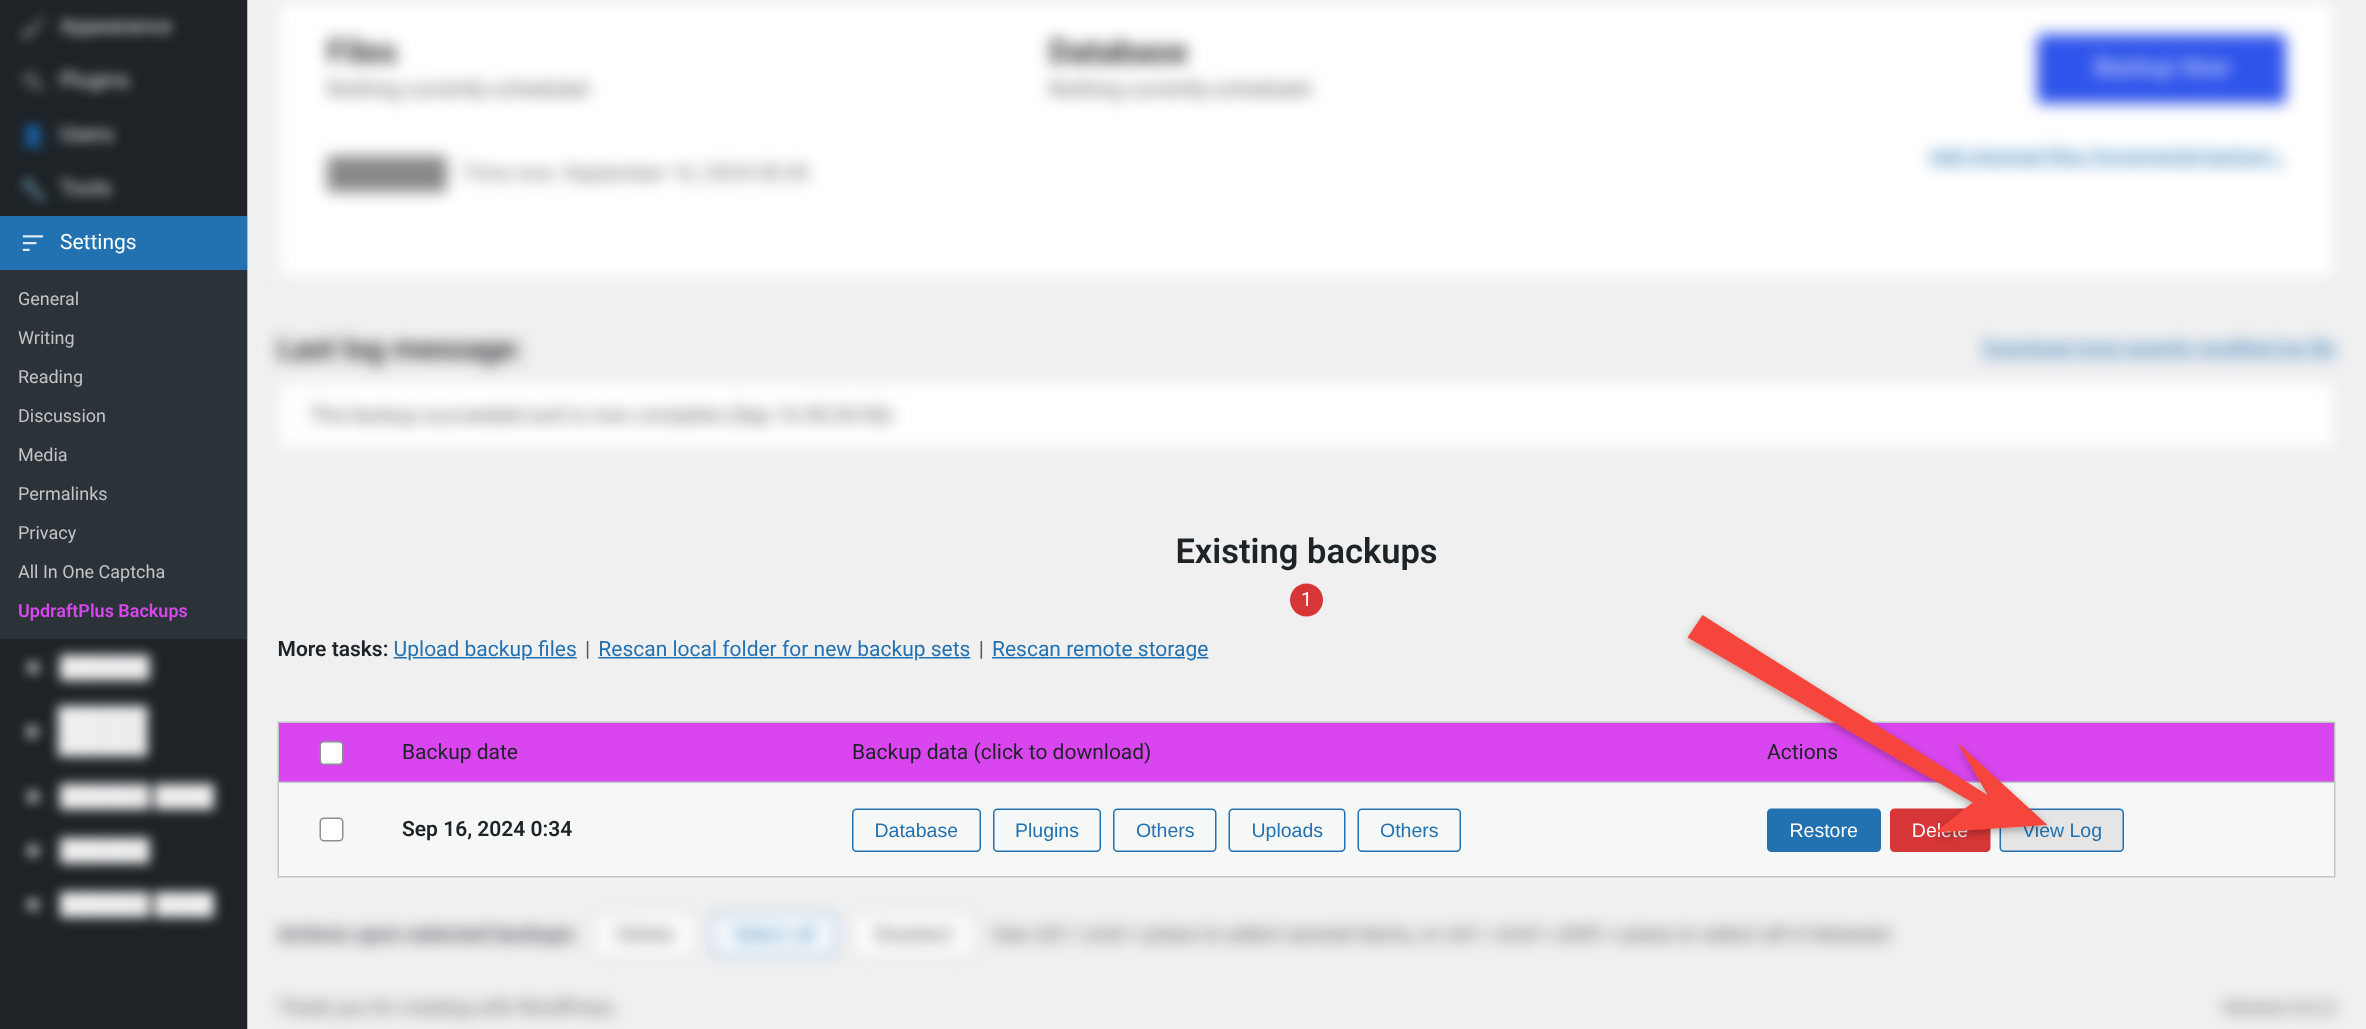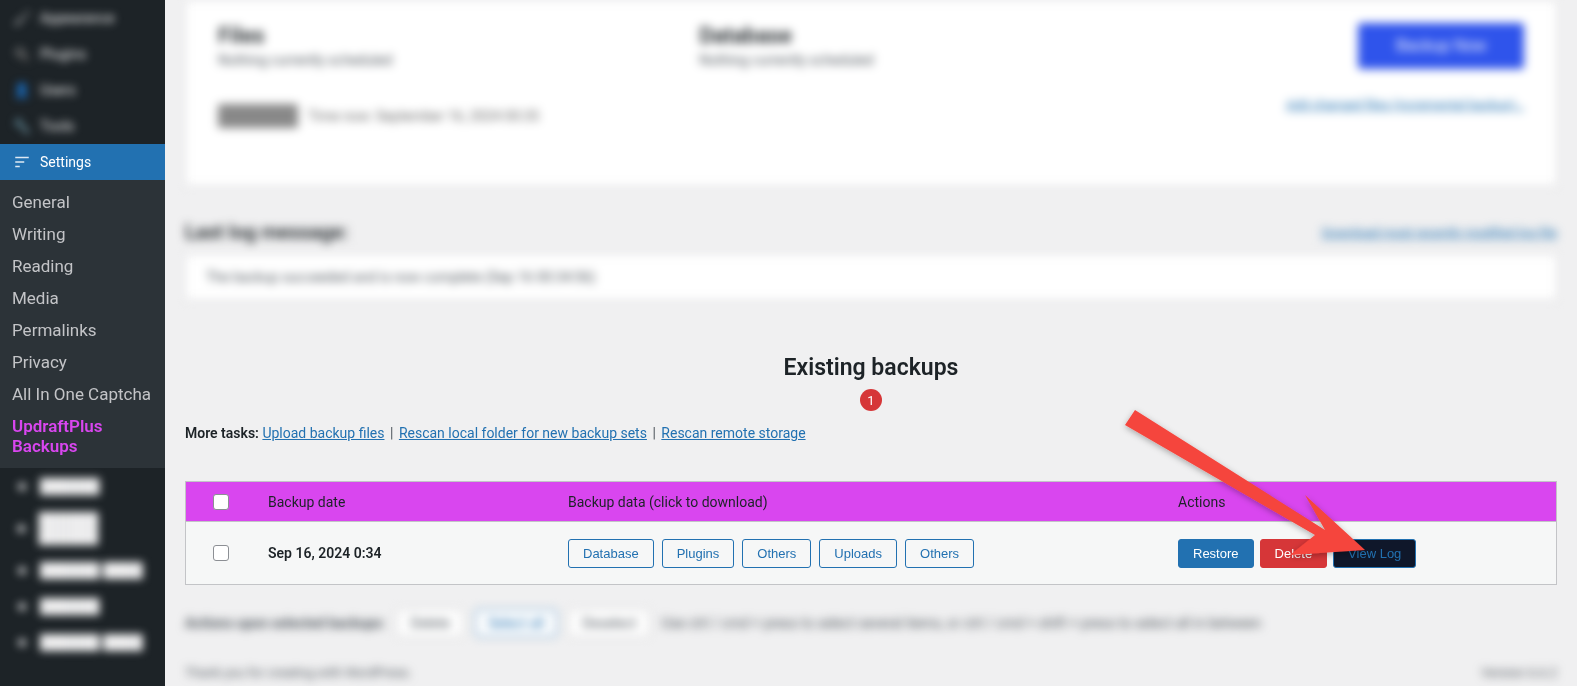--- a/index.html
+++ b/index.html
@@ -53,21 +53,21 @@
       align-items: center;
       justify-content: center;
       opacity: 0.85;
     }
     .submenu {
       background: #2c3338;
       padding: 6px 0;
     }
     .submenu-item {
       padding: 6px 12px;
-      font-size: 17px;
+      font-size: 12px;
       color: #c3c4c7;
       cursor: pointer;
     }
     .submenu-item.current {
       color: #d946ef;
       font-weight: 600;
     }
 
     
     .content {
@@ -184,21 +184,21 @@
 
     .action-group { display: flex; gap: 6px; }
     .btn {
       padding: 6px 14px;
       font-size: 13px;
       border-radius: 3px;
       cursor: pointer;
     }
     .btn-restore { background: #2271b1; color: #fff; border: 1px solid #2271b1; }
     .btn-delete { background: #d63638; color: #fff; border: 1px solid #d63638; }
-    .btn-viewlog { background: #0f172a; color: #2271b1; border: 1px solid #2271b1; }
+    .btn-viewlog { background: #e5e5e5; color: #2271b1; border: 1px solid #2271b1; }
 
     
     .bottom-actions, .footer-blur { filter: blur(5px); margin-top: 24px; display: flex; align-items: center; gap: 12px; font-size: 14px; color: #50575e; }
     .ghost-btn { border: 1px solid #ccc; padding: 5px 12px; border-radius: 3px; background: #fff; }
     .footer-blur { justify-content: space-between; margin-top: 28px; font-size: 13px; }
 
     
     .annotation-arrow {
       position: absolute;
       left: 940px;
@@ -233,20 +233,21 @@
           <path d="M3 17h6v2H3v-2zm0-6h12v2H3v-2zm0-6h18v2H3V5z"></path>
         </svg>
     </span>
     <span>Settings</span>
   </div>
 
   <div class="submenu">
     <div class="submenu-item">General</div>
     <div class="submenu-item">Writing</div>
     <div class="submenu-item">Reading</div>
+    <div class="submenu-item">Discussion</div>
     <div class="submenu-item">Media</div>
     <div class="submenu-item">Permalinks</div>
     <div class="submenu-item">Privacy</div>
     <div class="submenu-item">All In One Captcha</div>
     <div class="submenu-item current">UpdraftPlus Backups</div>
   </div>
 
   <div class="sidebar-item blurred">
       <span class="sidebar-icon">■</span>
       <span>██████</span>

